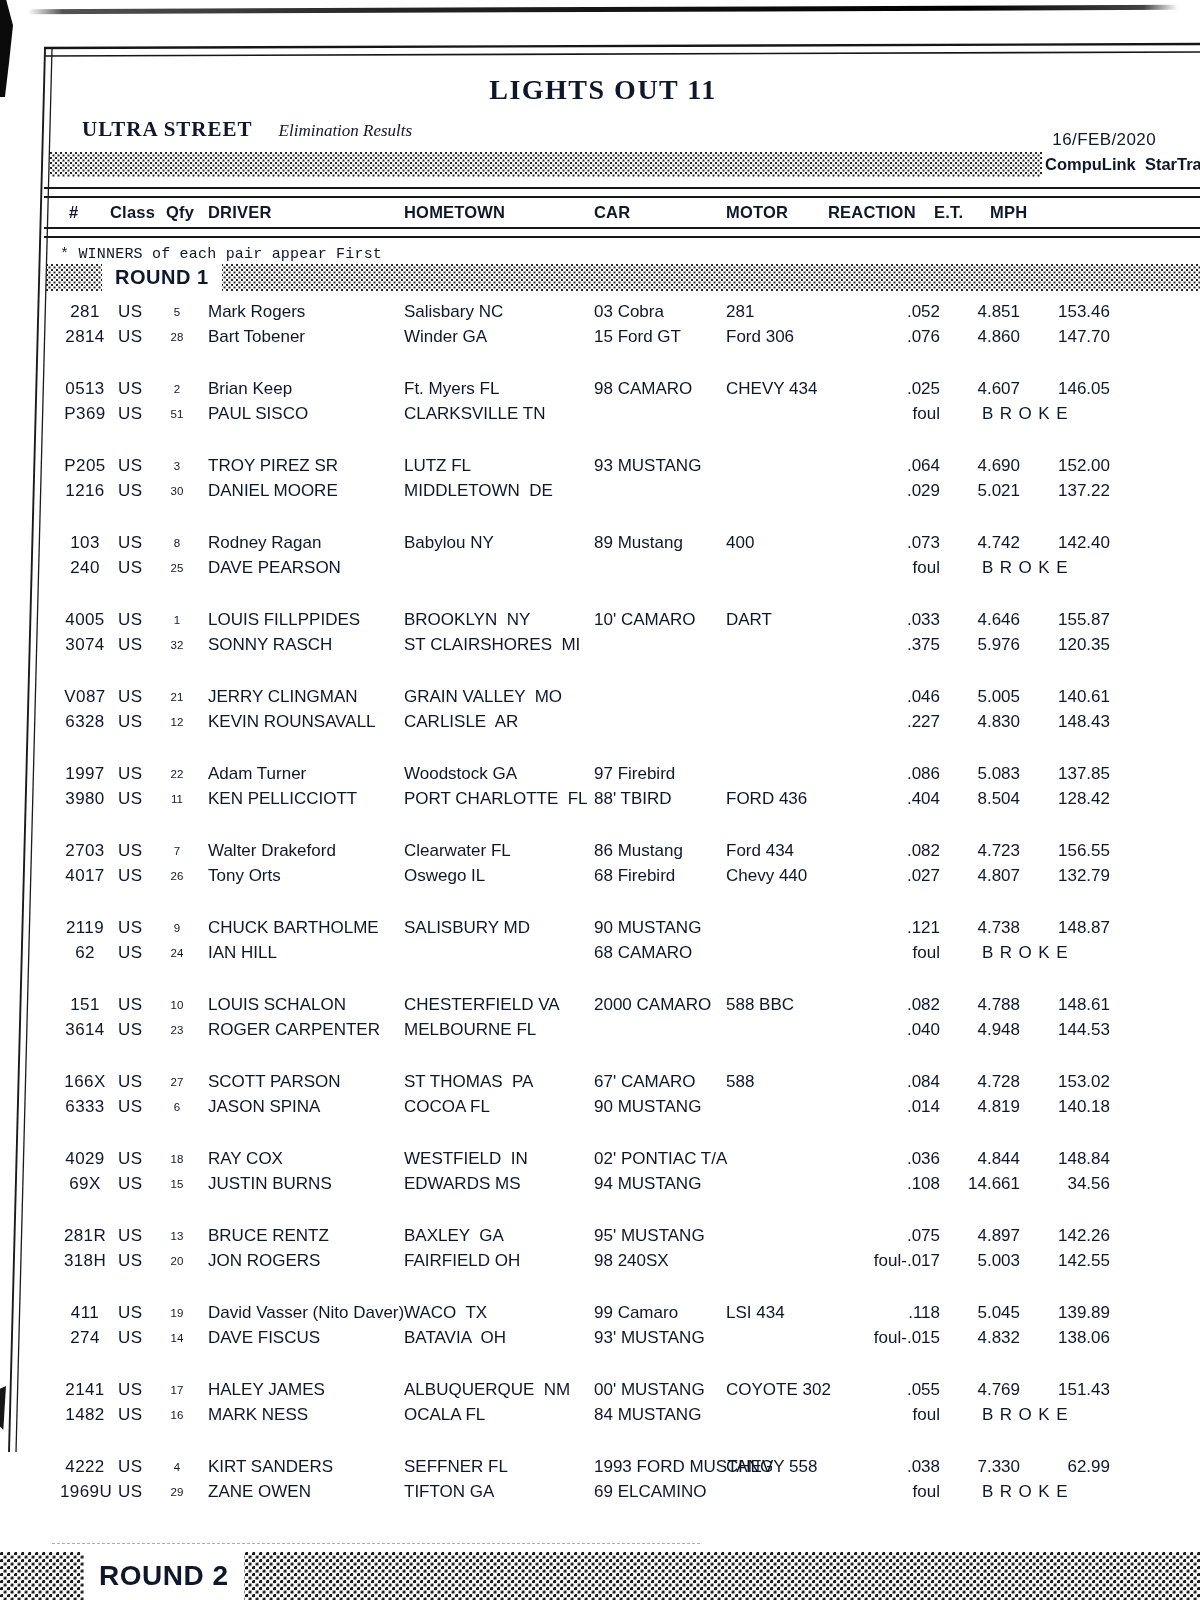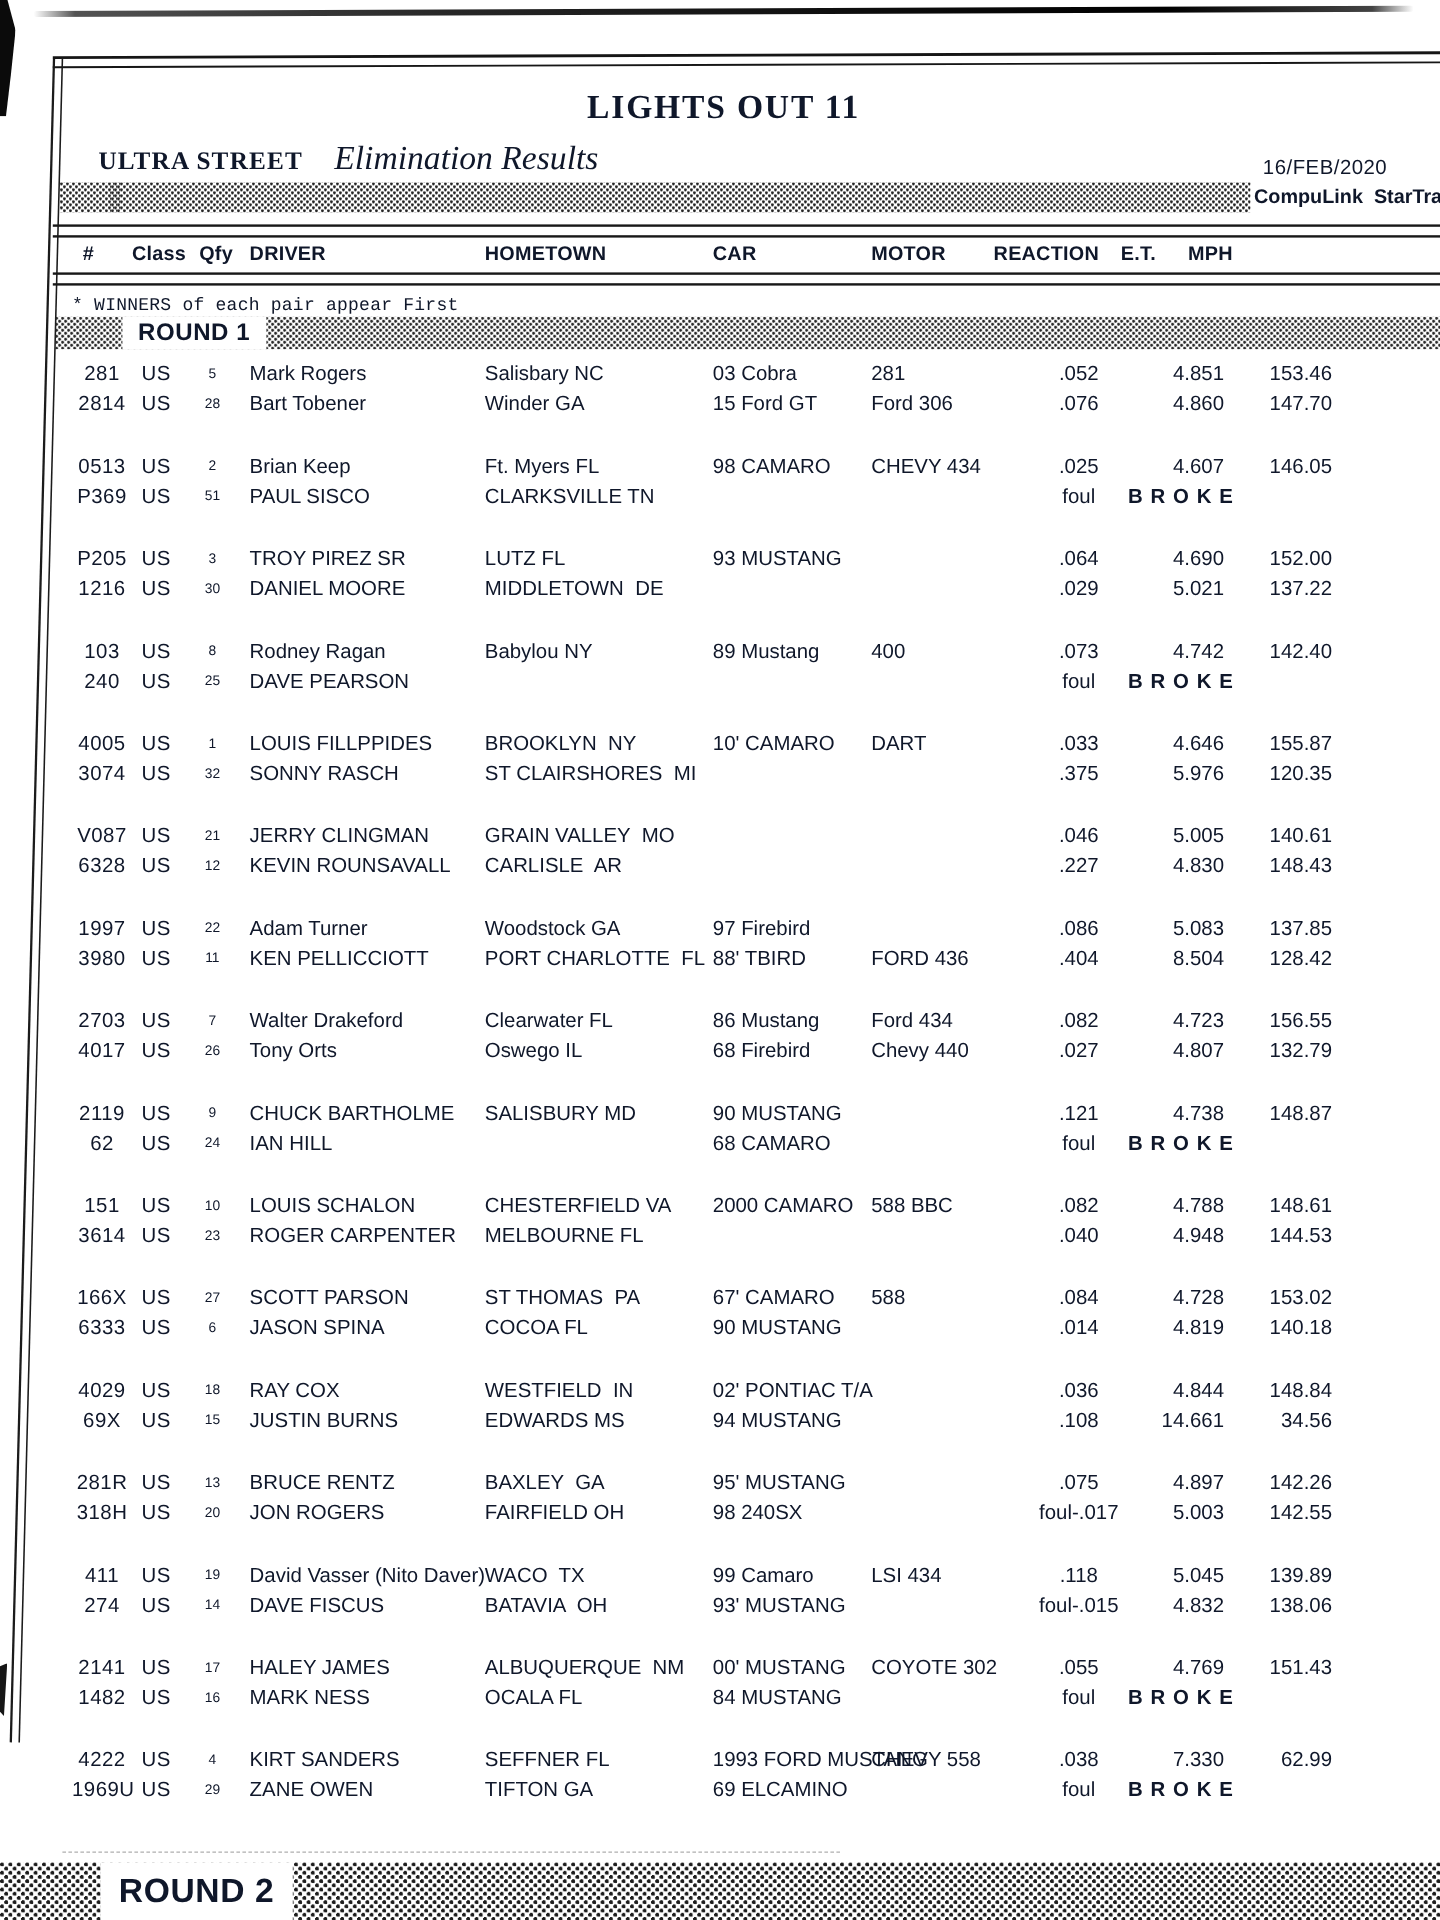--- a/index.html
+++ b/index.html
@@ -27,21 +27,21 @@
   .halftone-big{background-image:
       radial-gradient(circle at 1.7px 1.7px,#1d1d1d 1.5px,transparent 1.85px),
       radial-gradient(circle at 1.7px 1.7px,#1d1d1d 1.5px,transparent 1.85px);
     background-size:7px 7px;background-position:0 0,3.5px 3.5px;}
 
   
   .event-title{position:absolute;top:74px;left:48px;width:1110px;text-align:center;
     font-family:"Liberation Serif",serif;font-weight:bold;font-size:28px;letter-spacing:1.5px;}
   .class-line{position:absolute;top:117px;left:82px;white-space:pre;}
   .class-title{font-family:"Liberation Serif",serif;font-weight:bold;font-size:21px;letter-spacing:1px;}
-  .subtitle{font-family:"Liberation Serif",serif;font-style:italic;font-size:28px;margin-left:26px;}
+  .subtitle{font-family:"Liberation Serif",serif;font-style:italic;font-size:17px;margin-left:26px;}
   .date{position:absolute;top:130px;right:44px;font-size:17px;letter-spacing:.4px;}
   .title-band{position:absolute;top:152px;left:50px;width:992px;height:25px;}
   .compulink{position:absolute;top:155px;left:1045px;font-size:16.5px;font-weight:600;white-space:pre;}
 
   
   .dbl-rule{position:absolute;left:44px;width:1156px;height:7px;
     border-top:2.5px solid #181818;border-bottom:2px solid #181818;}
   .rule-a{top:187px;} .rule-b{top:227px;}
   .bottom-faint{position:absolute;top:1543px;left:52px;width:648px;height:0;
     border-top:1.6px dashed #9a9a9a;opacity:.8;}
@@ -68,23 +68,23 @@
 
   
   #pairs{position:absolute;top:299px;left:48px;width:1106px;padding-left:12px;}
   .pair{margin-bottom:27px;}
   .row{height:25px;line-height:25px;font-size:17px;white-space:pre;}
   .cell{overflow:visible;}
   .c-num{text-align:center;letter-spacing:.4px;}
   .c-cls{padding-left:8px;letter-spacing:.4px;}
   .c-qfy{font-size:11.5px;text-align:center;line-height:27px;}
   .c-driver,.c-home,.c-car{padding-left:8px;}
-  .c-reaction{display:flex;justify-content:center;padding-left:6px;}
+  .c-reaction{display:flex;justify-content:flex-end;padding-left:6px;}
   .c-et,.c-mph{text-align:right;}
-  .c-broke{grid-column:9 / 11;text-align:left;letter-spacing:6.5px;margin-right:-6px;font-weight:bold;}
+  .c-broke{grid-column:9 / 11;text-align:center;letter-spacing:6.5px;margin-right:-6px;}
 </style>
 </head>
 <body>
 
 <div id="page">
 
   <div class="top-streak"></div>
   <div class="left-blob"></div>
   <div class="left-mark"></div>
 

